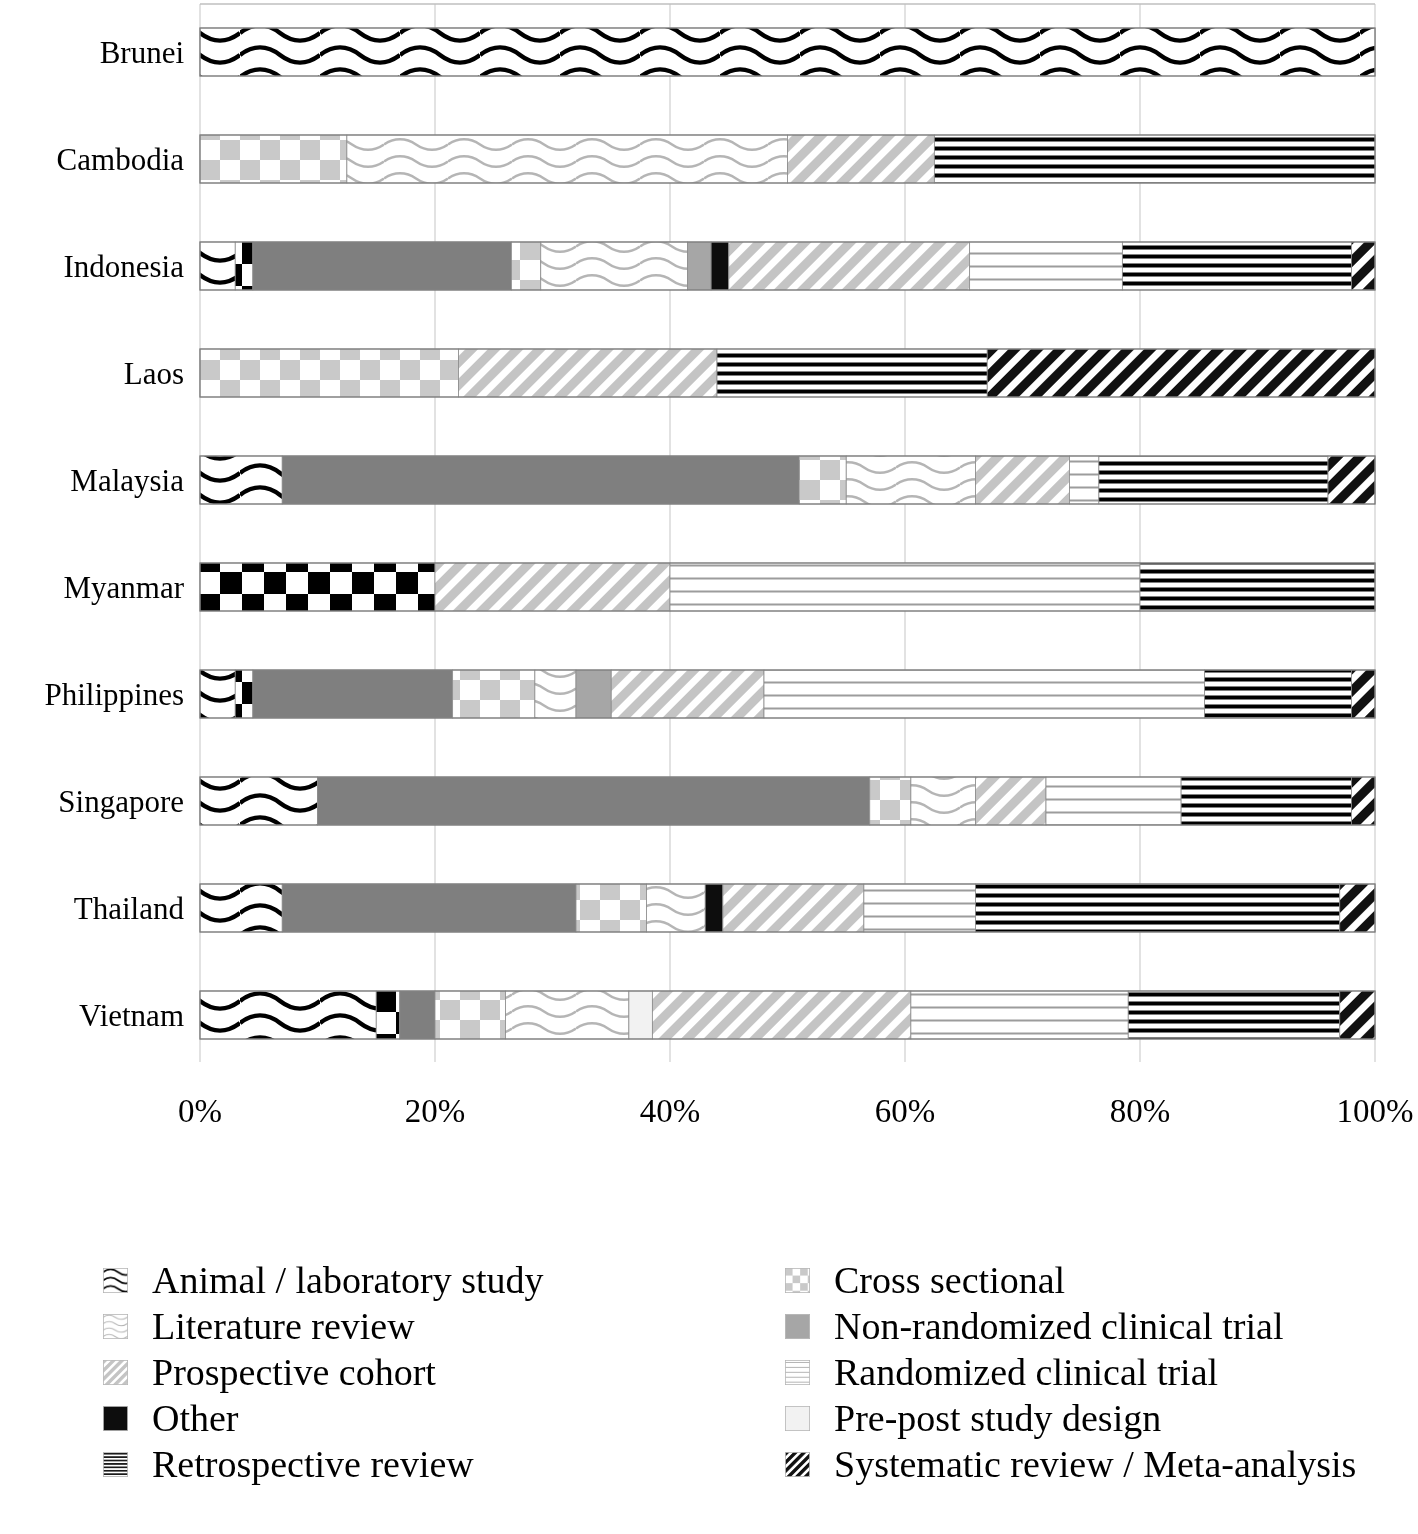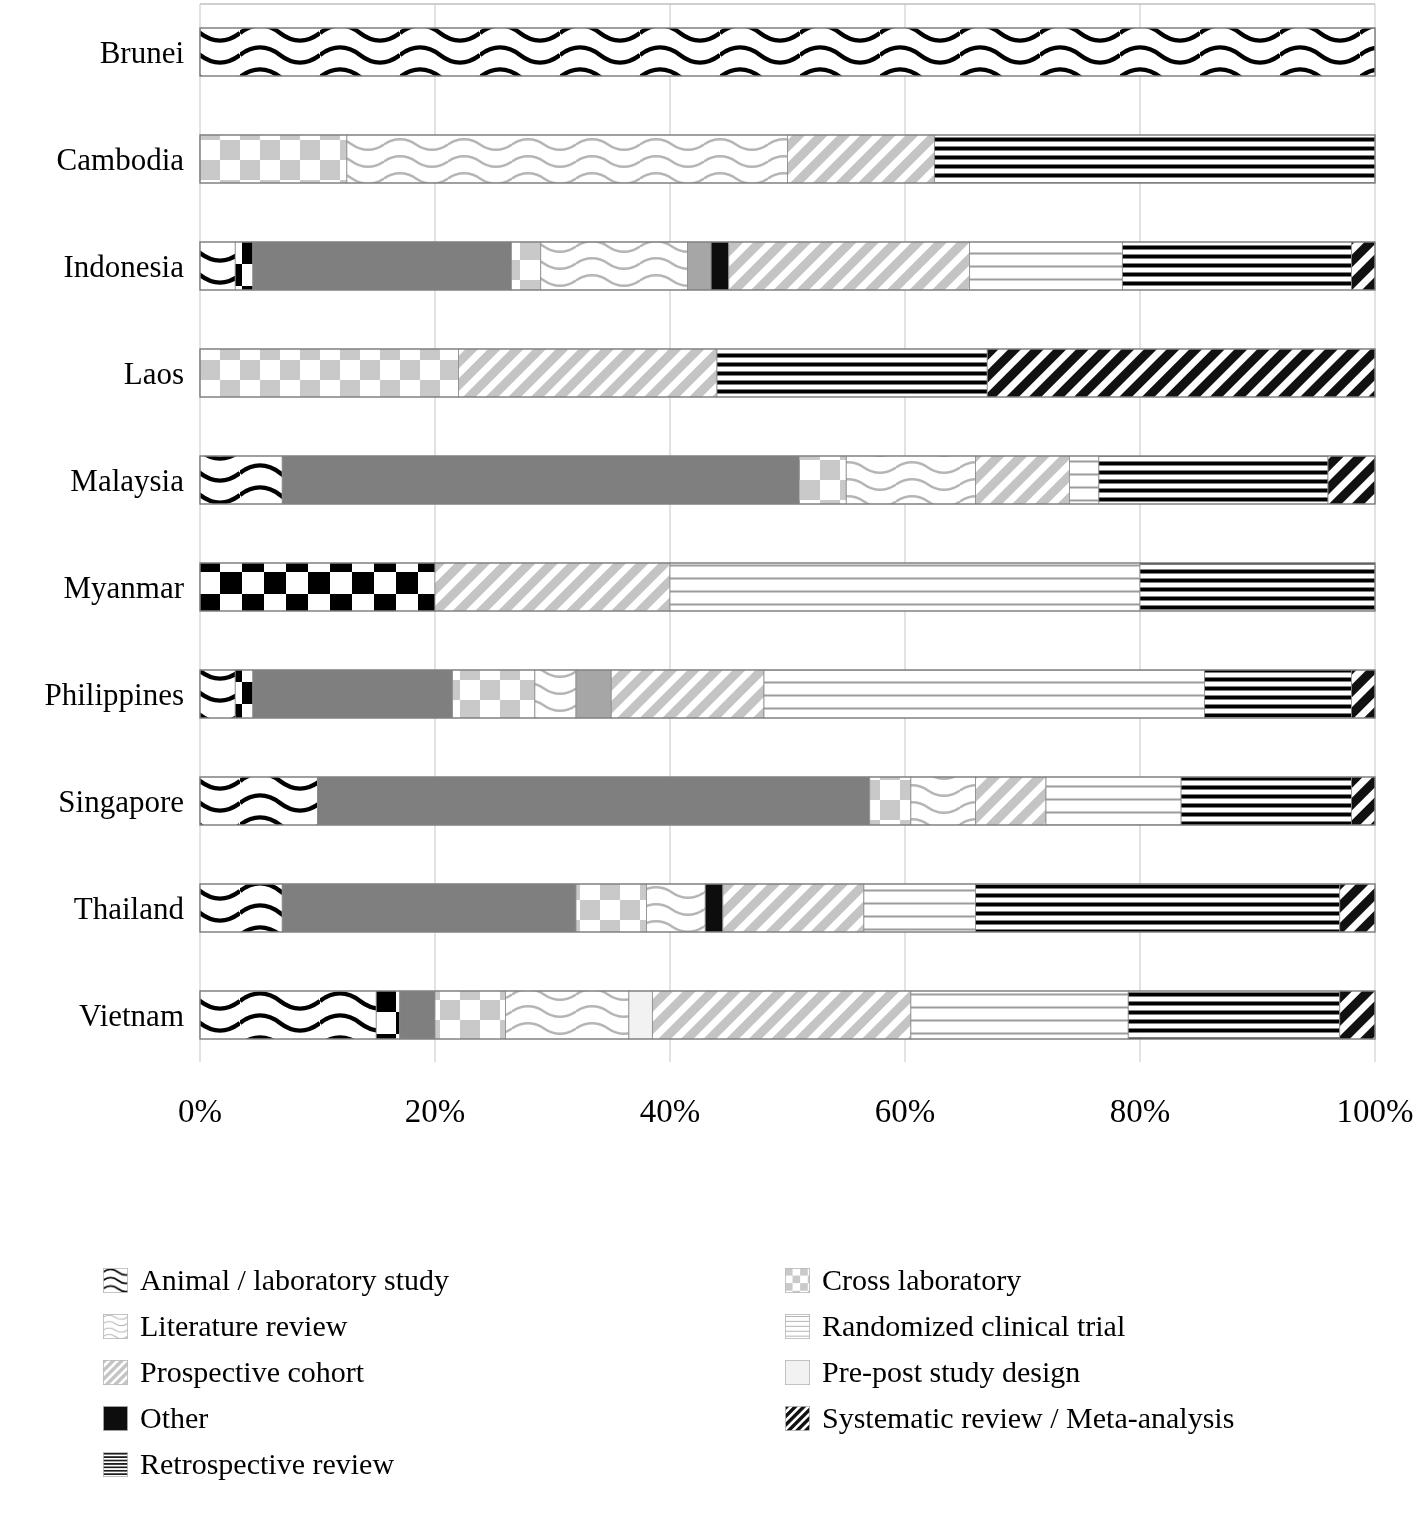--- a/index.html
+++ b/index.html
@@ -6,21 +6,21 @@
   body{width:1418px;font-family:"Liberation Serif","DejaVu Serif",serif;color:#000;}
   #figure{width:1418px;}
   #chart-svg{display:block;}
   .country-label{font-family:"Liberation Serif","DejaVu Serif",serif;font-size:31px;fill:#000000;}
   .tick-label{font-family:"Liberation Serif","DejaVu Serif",serif;font-size:33px;fill:#000000;}
   #legend{display:flex;margin:104px 0 0 103px;}
   .legend-col{display:flex;flex-direction:column;}
   .legend-col.left{width:682px;}
   .legend-item{display:flex;align-items:center;height:36px;margin-bottom:10px;}
   .swatch{width:25px;height:25px;flex:0 0 25px;margin-right:12px;}
-  .legend-label{font-size:30px;line-height:36px;white-space:nowrap;}
+  .legend-label{font-size:38px;line-height:36px;white-space:nowrap;margin-left:12px;}
 </style>
 </head>
 <body>
 
 <div id="figure">
   <svg id="chart-svg" width="1418" height="1158" viewBox="0 0 1418 1158" xmlns="http://www.w3.org/2000/svg">
     <defs>
       <pattern id="pat-wave-bold" width="80" height="22" patternUnits="userSpaceOnUse">
         <rect width="80" height="22" fill="#ffffff"></rect>
         <path d="M0,11 C13,1 27,1 40,11 C53,21 67,21 80,11" fill="none" stroke="#000000" stroke-width="4.5"></path>
@@ -197,21 +197,27 @@
             <rect x="1" y="1" width="64" height="64" fill="url(#pat-hlines-dark)" stroke="#b3b3b3" stroke-width="2"></rect>
           </svg>
           <span class="legend-label">Retrospective review</span>
         </div>
       </div>
       <div class="legend-col">
         <div class="legend-item">
           <svg class="swatch" viewBox="0 0 66 66">
             <rect x="1" y="1" width="64" height="64" fill="url(#pat-checker-light)" stroke="#b3b3b3" stroke-width="2"></rect>
           </svg>
-          <span class="legend-label">Cross laboratory</span>
+          <span class="legend-label">Cross sectional</span>
+        </div>
+        <div class="legend-item">
+          <svg class="swatch" viewBox="0 0 66 66">
+            <rect x="1" y="1" width="64" height="64" fill="#a6a6a6" stroke="#b3b3b3" stroke-width="2"></rect>
+          </svg>
+          <span class="legend-label">Non-randomized clinical trial</span>
         </div>
         <div class="legend-item">
           <svg class="swatch" viewBox="0 0 66 66">
             <rect x="1" y="1" width="64" height="64" fill="url(#pat-hlines-light)" stroke="#b3b3b3" stroke-width="2"></rect>
           </svg>
           <span class="legend-label">Randomized clinical trial</span>
         </div>
         <div class="legend-item">
           <svg class="swatch" viewBox="0 0 66 66">
             <rect x="1" y="1" width="64" height="64" fill="#f2f2f2" stroke="#b3b3b3" stroke-width="2"></rect>

